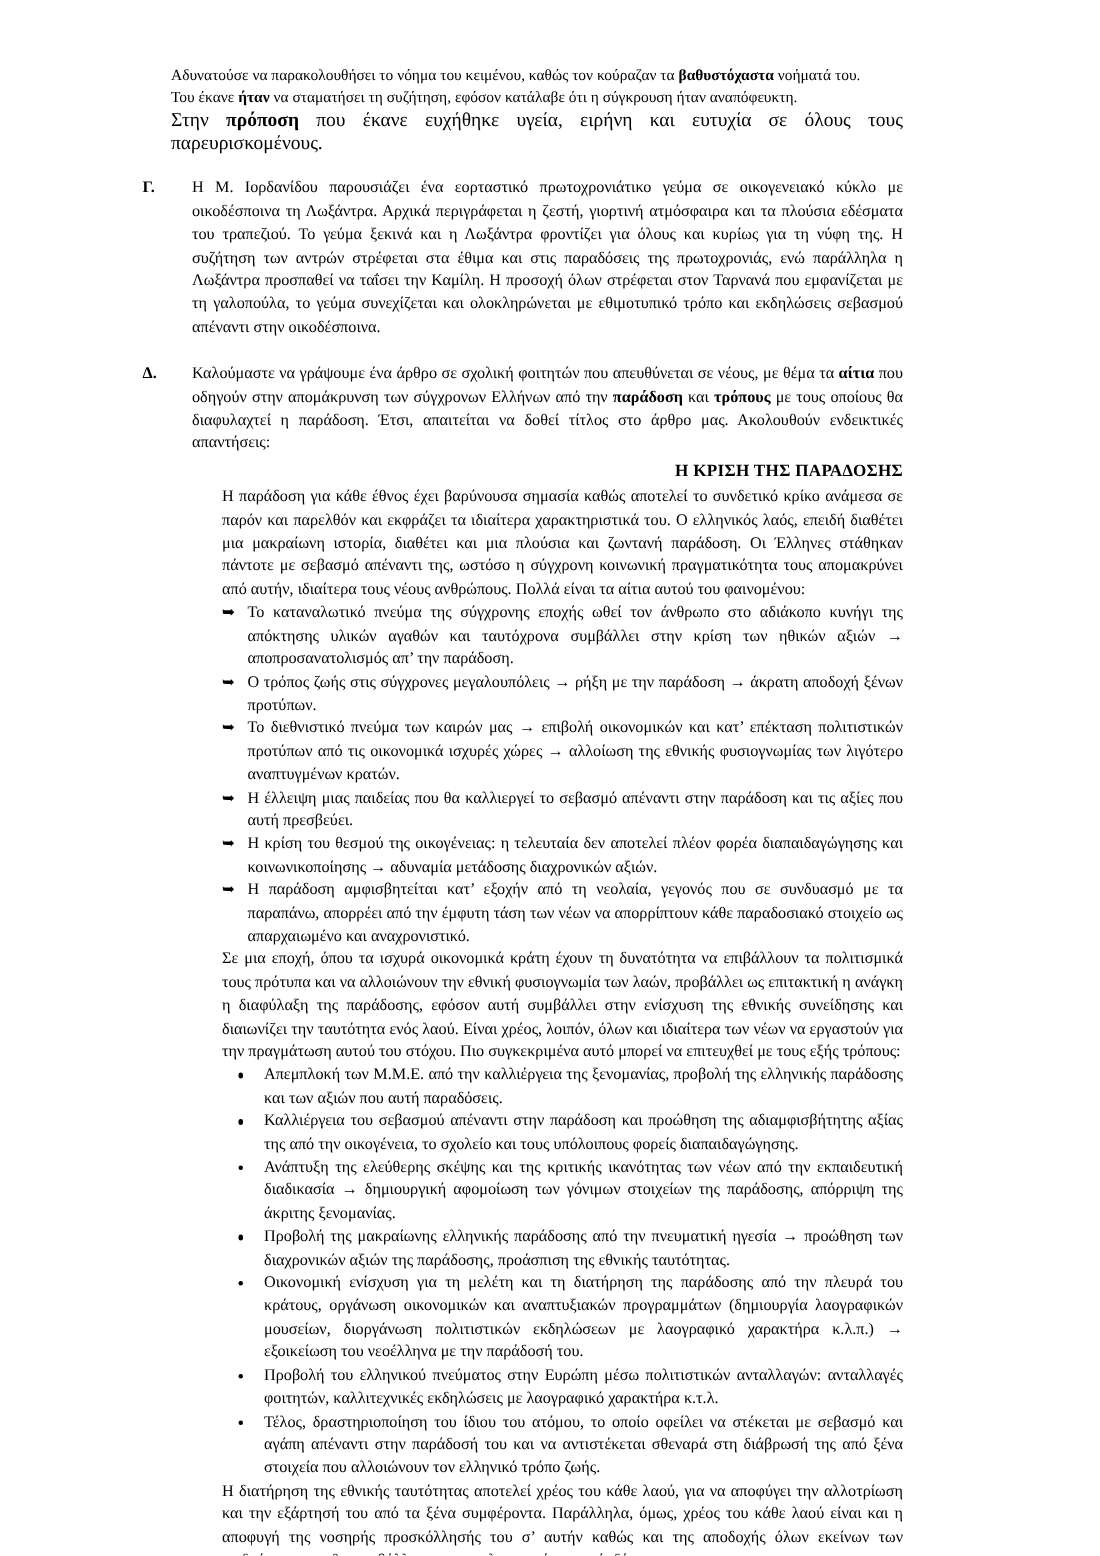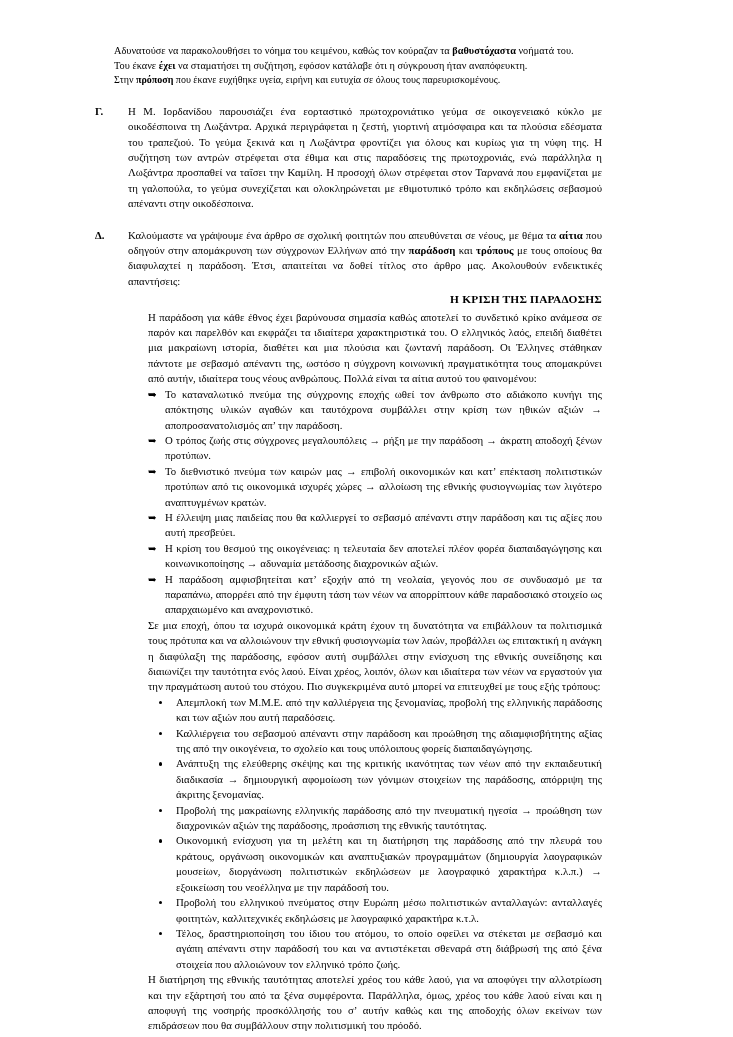--- a/index.html
+++ b/index.html
@@ -24,21 +24,21 @@
   .intro-block {
     margin: 0 0 0 22px;
     font-size: 10.3px;
     line-height: 14.6px;
     text-align: justify;
   }
   .intro-block p {
     margin: 0;
   }
   .intro-block .small-line {
-    font-size: 10px;
+    font-size: 13px;
   }
   b, .bold { font-weight: bold; }
 
   
   .section {
     display: flex;
     margin-top: 16px;
   }
   .section-marker {
     width: 36px;
@@ -115,21 +115,21 @@
     background: #000;
   }
 </style>
 </head>
 <body>
 
 <div class="page">
 
   <div class="intro-block">
     <p><span>Αδυνατούσε να παρακολουθήσει το νόημα του κειμένου, καθώς τον κούραζαν τα </span><b>βαθυστόχαστα</b><span> νοήματά του.</span></p>
-    <p><span>Του έκανε </span><b>έχει</b><span> να σταματήσει τη συζήτηση, εφόσον κατάλαβε ότι η σύγκρουση ήταν αναπόφευκτη.</span></p>
+    <p><span>Του έκανε </span><b>ήταν</b><span> να σταματήσει τη συζήτηση, εφόσον κατάλαβε ότι η σύγκρουση ήταν αναπόφευκτη.</span></p>
     <p class="small-line"><span>Στην </span><b>πρόποση</b><span> που έκανε ευχήθηκε υγεία, ειρήνη και ευτυχία σε όλους τους παρευρισκομένους.</span></p>
   </div>
 
   <div class="section">
     <div class="section-marker">Γ.</div>
     <div class="section-body">
       <p>Η Μ. Ιορδανίδου παρουσιάζει ένα εορταστικό πρωτοχρονιάτικο γεύμα σε οικογενειακό κύκλο με οικοδέσποινα τη Λωξάντρα. Αρχικά περιγράφεται η ζεστή, γιορτινή ατμόσφαιρα και τα πλούσια εδέσματα του τραπεζιού. Το γεύμα ξεκινά και η Λωξάντρα φροντίζει για όλους και κυρίως για τη νύφη της. Η συζήτηση των αντρών στρέφεται στα έθιμα και στις παραδόσεις της πρωτοχρονιάς, ενώ παράλληλα η Λωξάντρα προσπαθεί να ταΐσει την Καμίλη. Η προσοχή όλων στρέφεται στον Ταρνανά που εμφανίζεται με τη γαλοπούλα, το γεύμα συνεχίζεται και ολοκληρώνεται με εθιμοτυπικό τρόπο και εκδηλώσεις σεβασμού απέναντι στην οικοδέσποινα.</p>
     </div>
   </div>
 

